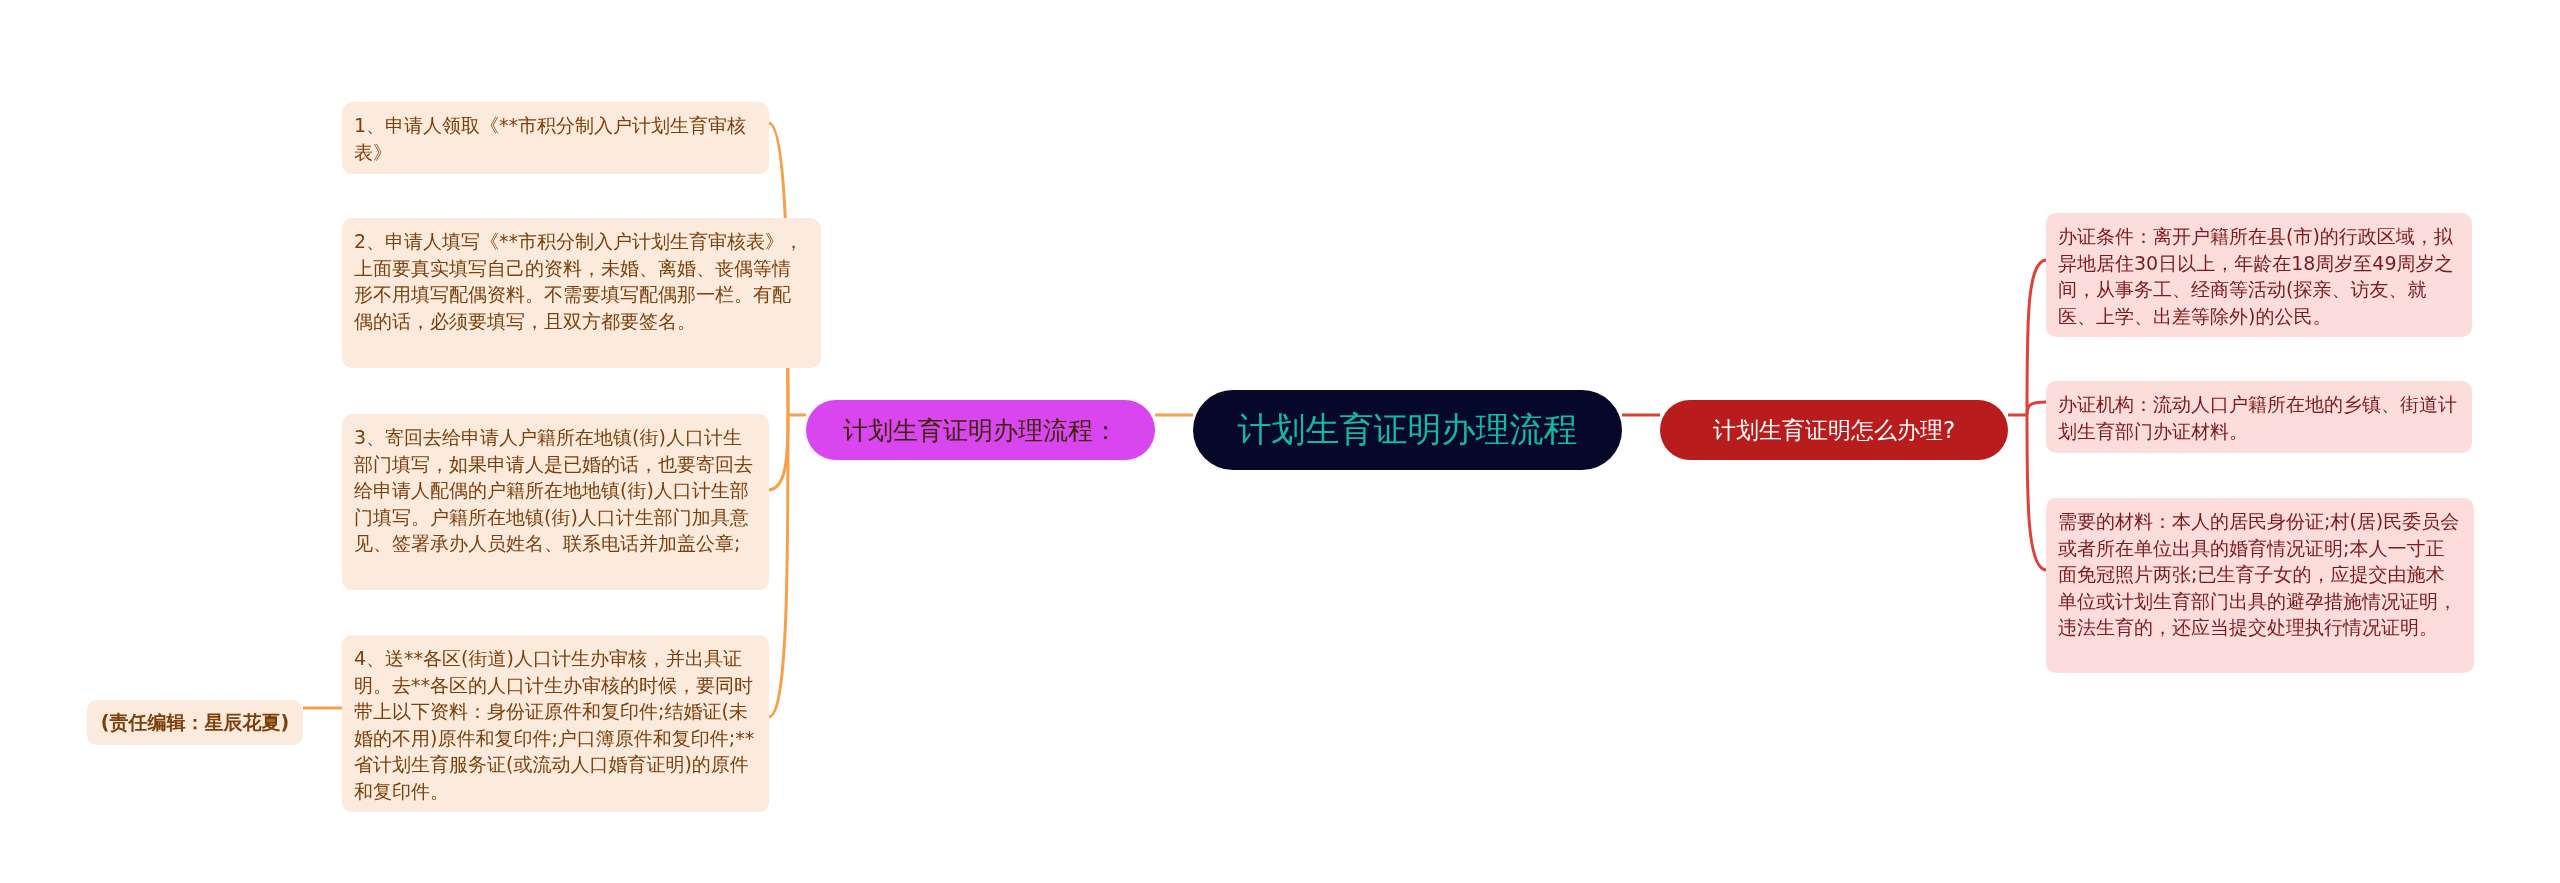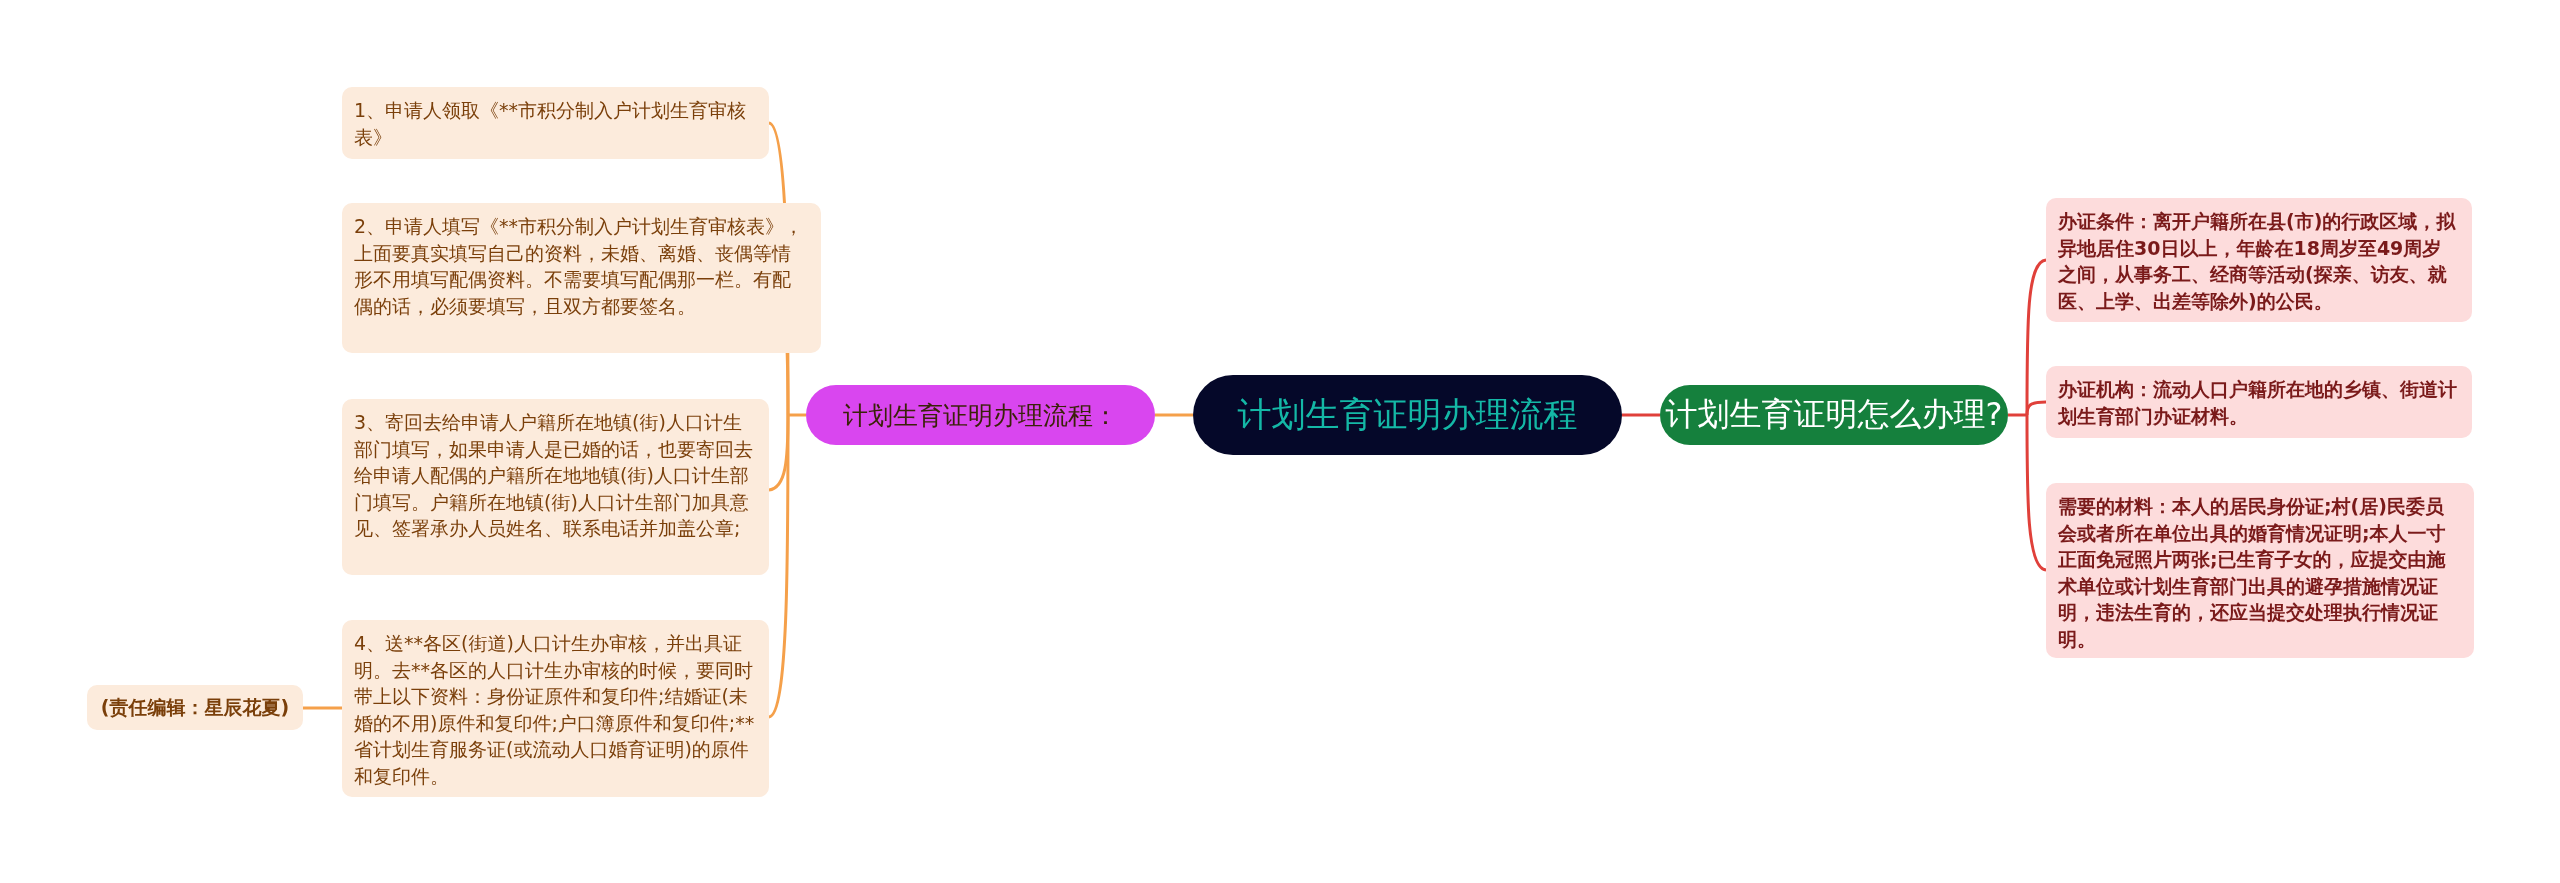--- a/index.html
+++ b/index.html
@@ -1,27 +1,27 @@
 <!DOCTYPE html>
 <html><head>
 <meta charset="utf-8">
 <style>
   html, body { margin:0; padding:0; background:#ffffff; }
   body { width:2560px; height:883px; position:relative; overflow:hidden;
          font-family:"DejaVu Sans","Liberation Sans",sans-serif; }
-  .abs { position:absolute; box-sizing:border-box; }
+  .abs { position:absolute; box-sizing:border-box;margin-top:15px; }
   svg.lines { position:absolute; left:0; top:0; width:2560px; height:883px; pointer-events:none; }
   .leaf-left { background:#fcebdc; color:#7a3f0a; border-radius:10px;
                font-size:19px; line-height:26.5px; padding:10px 12px; }
   .leaf-right { background:#fddcdc; color:#7a1a1a; border-radius:10px;
-                font-size:19px; line-height:26.5px; padding:10px 12px;font-weight:bold; }
+                font-size:19px; line-height:26.5px; padding:10px 12px; }
   .pill { border-radius:40px; display:flex; align-items:center; justify-content:center; white-space:nowrap; }
   .central { background:#050829; color:#14b8a6; font-size:34px; }
   .branch-left { background:#d946ef; color:#3a2208; font-size:25px; }
-  .branch-right { background:#15803d; color:#ffffff; font-size:32px; }
+  .branch-right { background:#b91c1c; color:#ffffff; font-size:23px; }
   .note { background:#fcebdc; color:#7a3f0a; border-radius:10px; font-size:19px;
           display:flex; align-items:center; justify-content:center; white-space:nowrap; }
 </style>
 </head>
 <body>
 
 <svg class="lines" viewBox="0 0 2560 883">
 
   <line x1="1155" y1="415" x2="1193" y2="415" stroke="#f5a04a" stroke-width="3"></line>
   <line x1="1622" y1="415" x2="1660" y2="415" stroke="#e0403a" stroke-width="3"></line>

